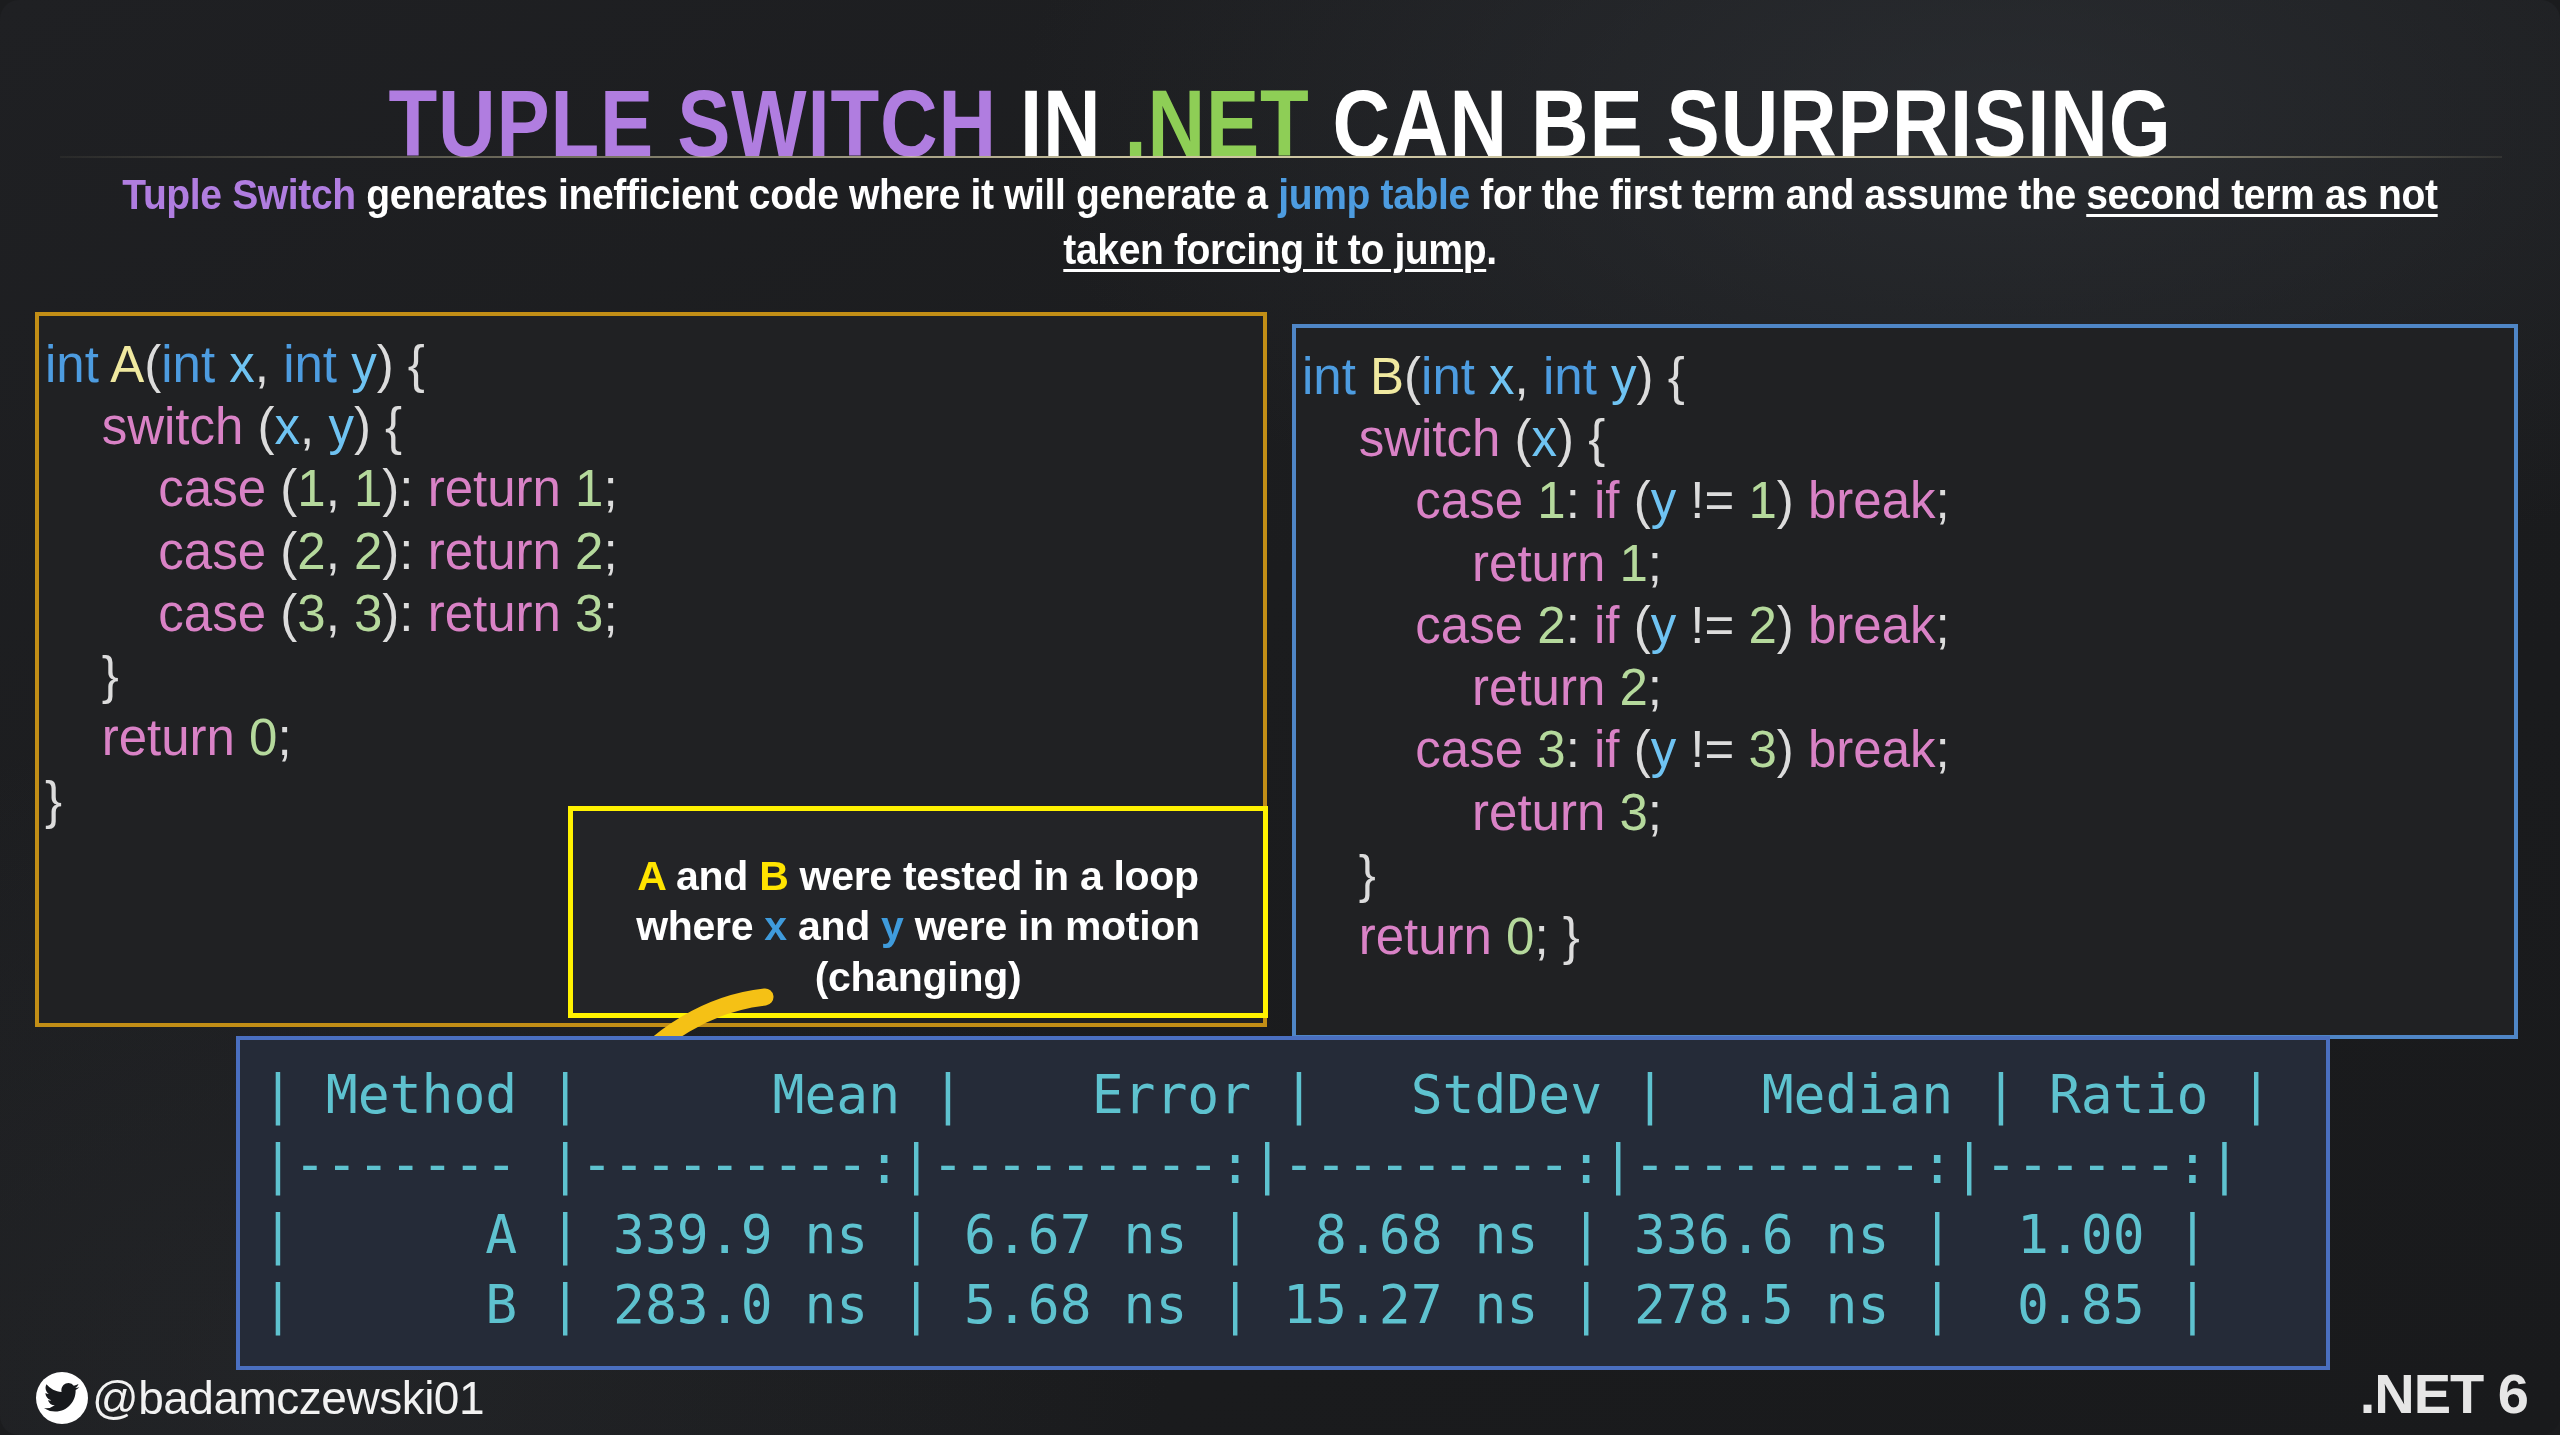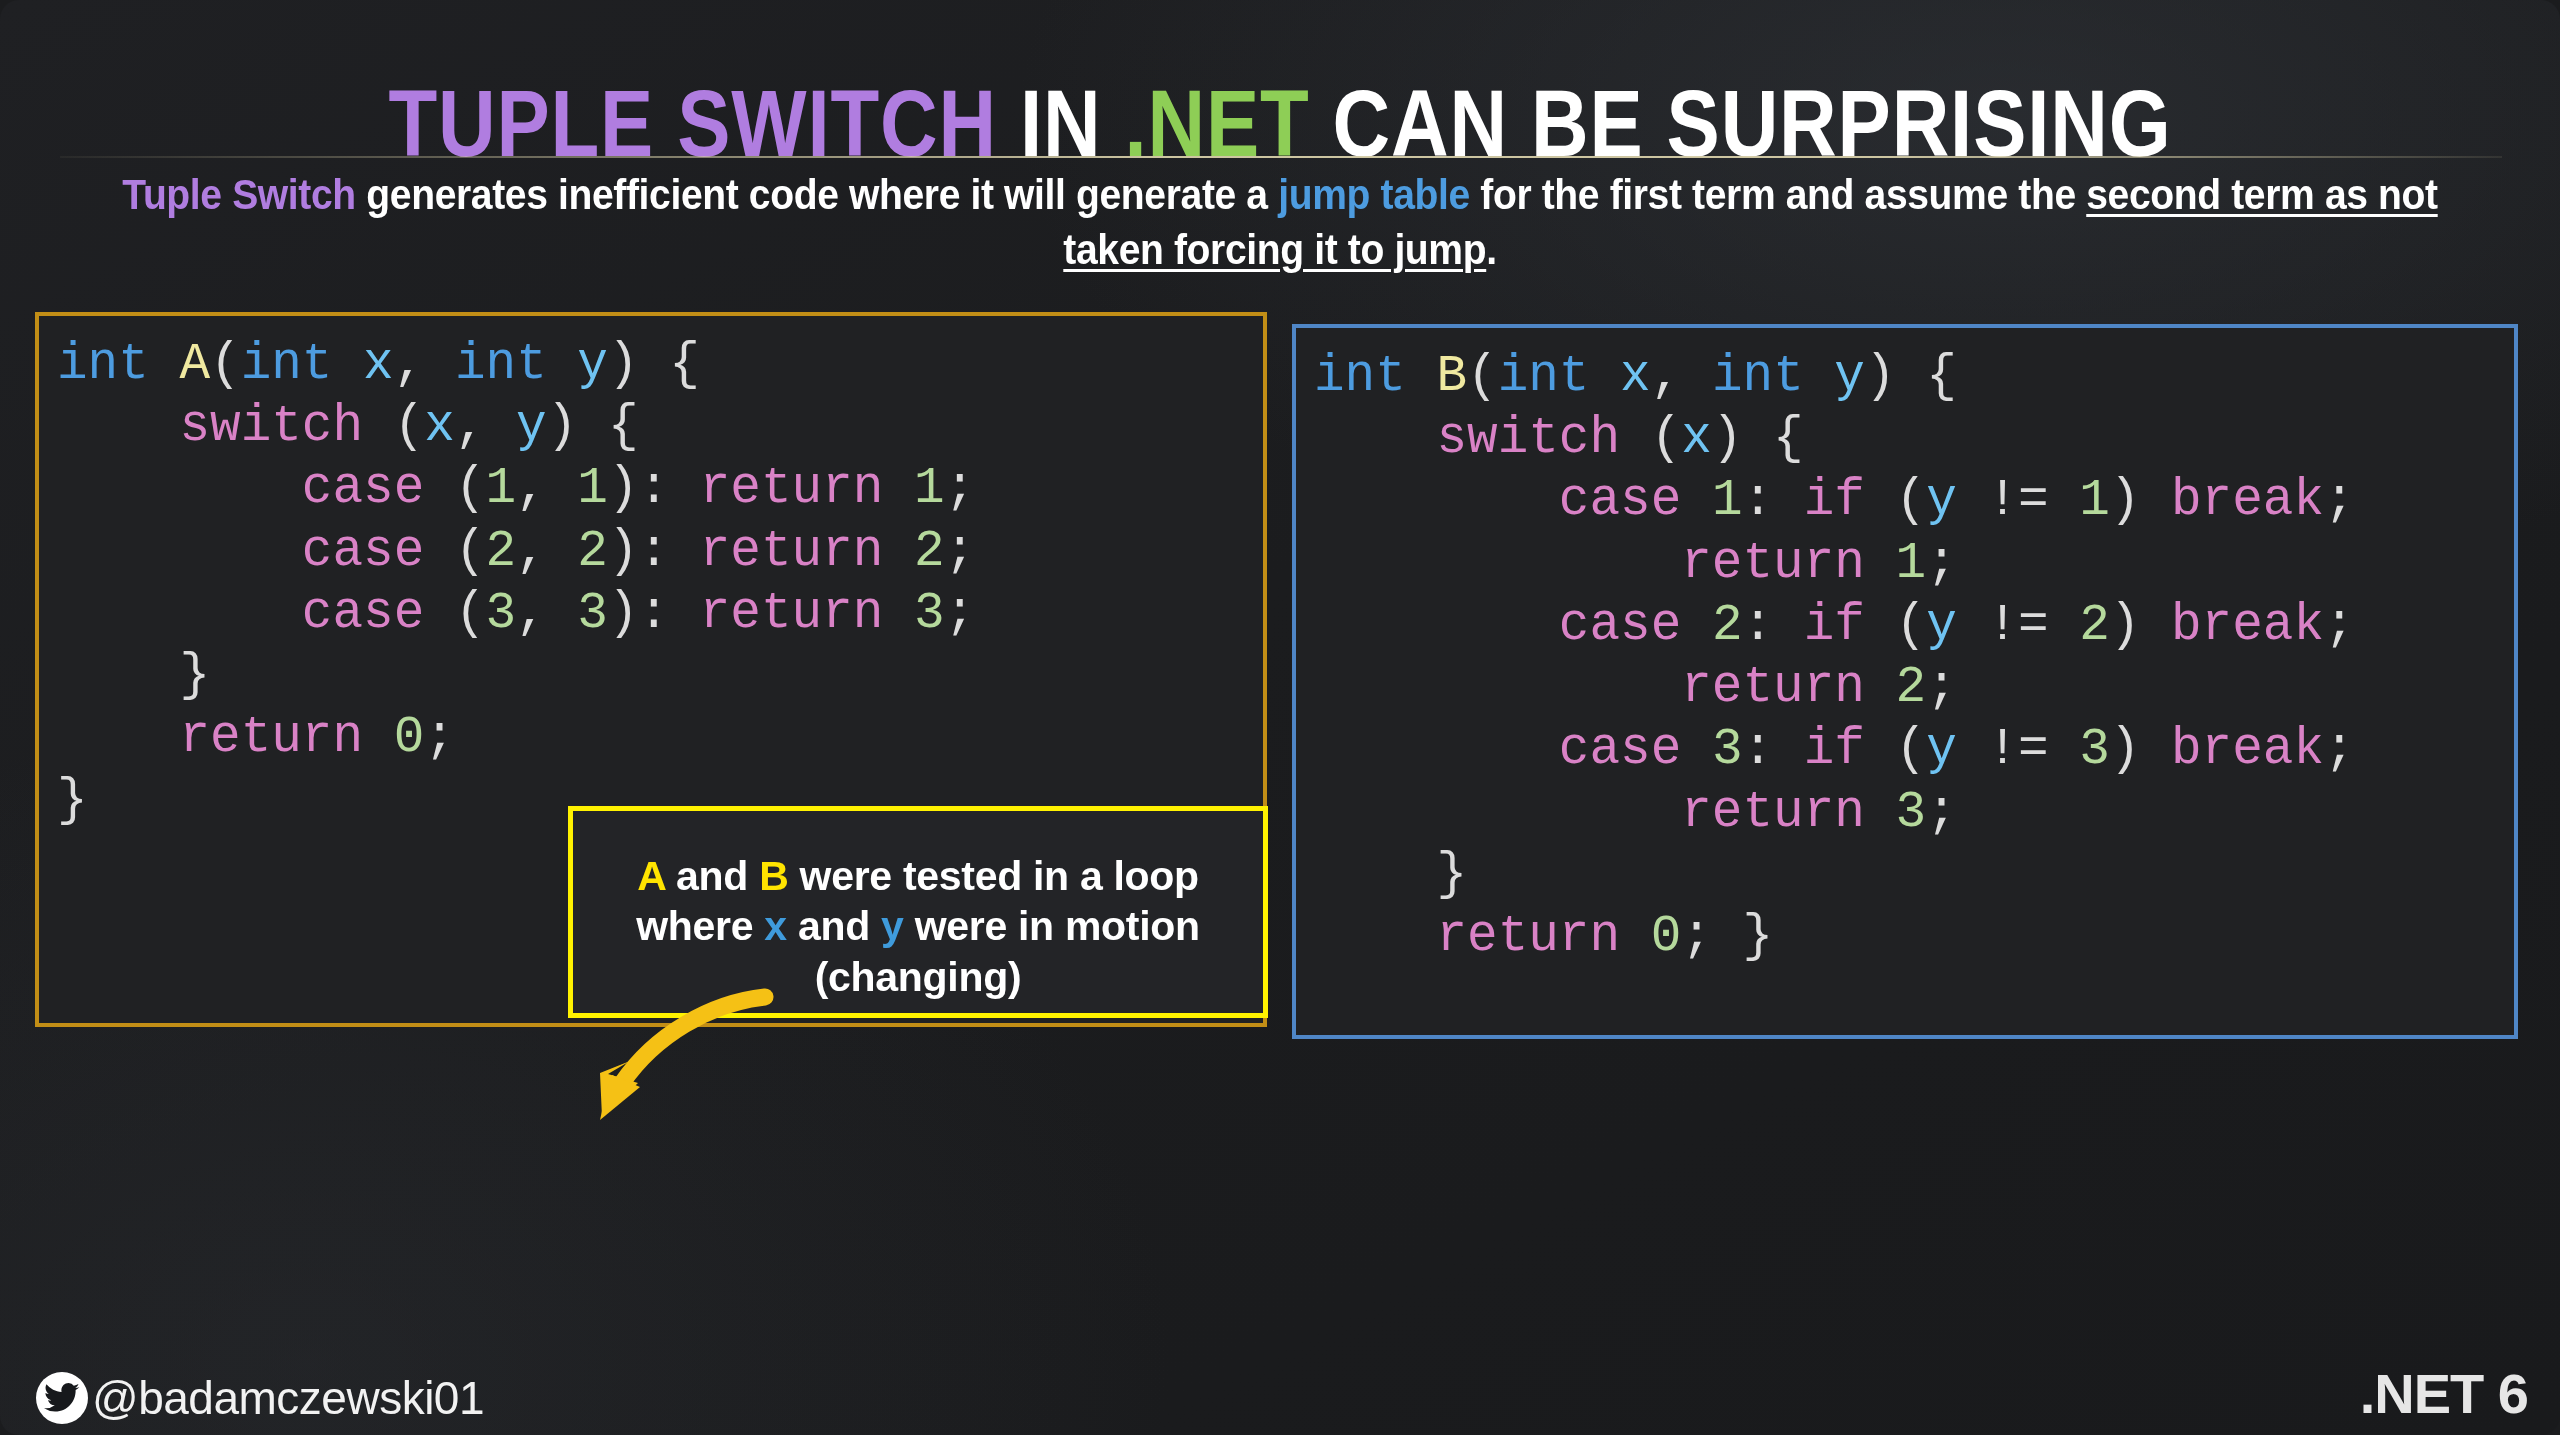--- a/index.html
+++ b/index.html
@@ -78,22 +78,22 @@
     width: 1232px; height: 715px;
     border: 4px solid #c28e16;
   }
   #code-right {
     left: 1292px; top: 324px;
     width: 1226px; height: 715px;
     border: 4px solid #4f86c6;
   }
   pre.code {
     margin: 0;
-    padding: 18px 0 0 18px;
-    font-family: Liberation Mono, monospace;
+    padding: 18px 0 0 6px;
+    font-family: Liberation Sans, sans-serif;
     font-size: 51px;
     line-height: 1.22;
     color: #d8d8d8;
     white-space: pre;
   }
   .k-type  { color: #4d9ce0; }      
   .k-fn    { color: #f0e9a0; }      
   .k-kw    { color: #d982c6; }      
   .k-num   { color: #b5d99c; }      
   .k-var   { color: #6fc3f2; }      
@@ -225,20 +225,26 @@
   <div id="callout">
     <div class="ctext"><span class="c-yellow">A</span><span> and </span><span class="c-yellow">B</span><span> were tested in a loop where </span><span class="c-blue">x</span><span> and </span><span class="c-blue">y</span><span> were in motion (changing)</span></div>
   </div>
 
   <svg id="arrow-svg" viewBox="0 0 260 160">
     <path d="M 205 22 C 150 28, 95 60, 62 108" stroke="#f5c115" stroke-width="17" fill="none" stroke-linecap="round"></path>
     <polygon points="42,142 78,108 48,99 70,86 40,98" fill="#f5c115"></polygon>
     <polygon points="40,145 80,112 52,100 46,118" fill="#f5c115"></polygon>
   </svg>
 
+  <div id="bench">
+    <pre class="bench-pre">| Method |      Mean |    Error |   StdDev |   Median | Ratio |
+|------- |---------:|---------:|---------:|---------:|------:|
+|      A | 339.9 ns | 6.67 ns |  8.68 ns | 336.6 ns |  1.00 |
+|      B | 283.0 ns | 5.68 ns | 15.27 ns | 278.5 ns |  0.85 |</pre>
+  </div>
 
   <div id="footer-handle">
     <span class="tw-circle">
       <svg width="36" height="30" viewBox="0 0 24 20" aria-hidden="true">
         <path fill="#17191c" d="M23.6 2.6c-.86.38-1.79.64-2.76.76 1-.6 1.76-1.54 2.12-2.67-.93.55-1.96.95-3.06 1.17A4.82 4.82 0 0 0 16.4 0c-2.66 0-4.82 2.16-4.82 4.82 0 .38.04.75.13 1.1C7.7 5.72 4.09 3.77 1.67.8a4.8 4.8 0 0 0-.65 2.42c0 1.67.85 3.15 2.14 4.02a4.8 4.8 0 0 1-2.18-.6v.06c0 2.34 1.66 4.28 3.87 4.73-.4.1-.83.17-1.27.17-.31 0-.61-.03-.9-.09a4.83 4.83 0 0 0 4.5 3.35A9.67 9.67 0 0 1 0 16.8a13.64 13.64 0 0 0 7.38 2.16c8.86 0 13.7-7.34 13.7-13.7l-.01-.63A9.75 9.75 0 0 0 23.6 2.6z"></path>
       </svg>
     </span>
     <span class="handle-text">@badamczewski01</span>
   </div>
 

